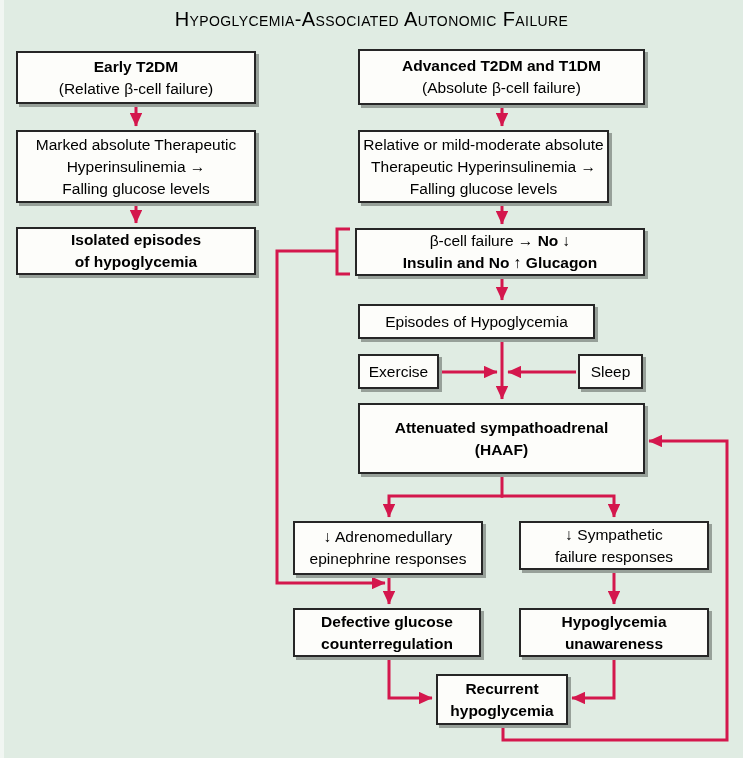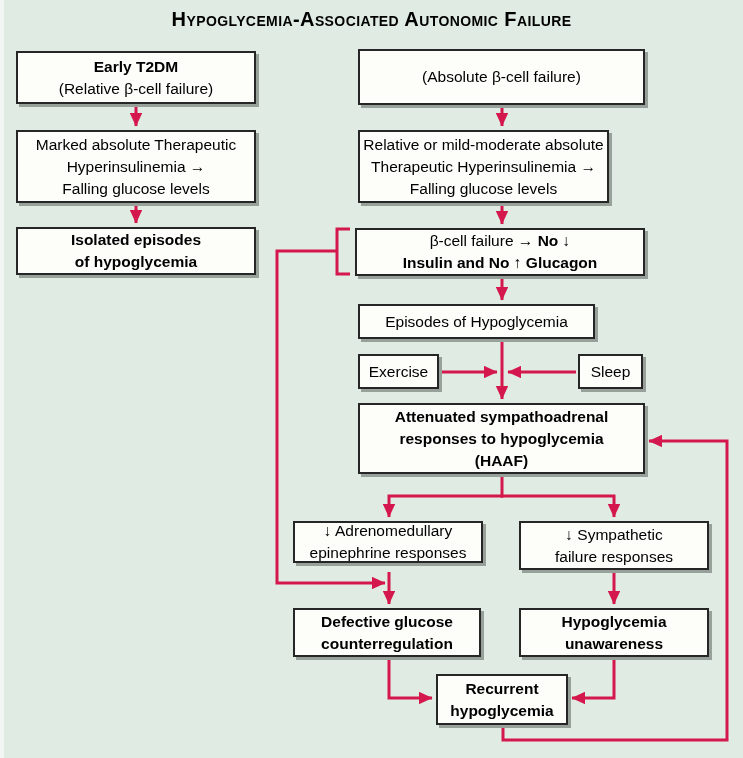--- a/index.html
+++ b/index.html
@@ -11,21 +11,21 @@
     color: var(--text, #000);
     overflow: hidden;
   }
   .edge-strip {
     position: absolute; left: 0; top: 0; width: 4px; height: 100%;
     background: rgba(255,255,255,0.55);
   }
   .title {
     position: absolute; top: 8px; left: 0; width: 100%;
     text-align: center;
-    font-weight: bold;
+    font-weight: normal;
     font-size: 20px;
     font-variant: small-caps;
     letter-spacing: 0.4px;
   }
   .box {
     position: absolute;
     box-sizing: border-box;
     background: var(--box-fill, #fdfdfa);
     border: 2px solid var(--box-border, #262626);
     box-shadow: 3px 3px 0 var(--box-shadow, #97a099);
@@ -80,20 +80,21 @@
     <path d="M338,251 L277,251 L277,583 L385,583"></path>
   </g>
 </svg>
 
 <div class="box" style="left:16px;top:51px;width:240px;height:53px">
   <div class="b">Early T2DM</div>
   <div>(Relative β-cell failure)</div>
 </div>
 
 <div class="box" style="left:358px;top:49px;width:287px;height:56px">
+  <div class="b">Advanced T2DM and T1DM</div>
   <div>(Absolute β-cell failure)</div>
 </div>
 
 <div class="box" style="left:16px;top:130px;width:240px;height:73px">
   <div>Marked absolute Therapeutic</div>
   <div>Hyperinsulinemia →</div>
   <div>Falling glucose levels</div>
 </div>
 
 <div class="box" style="left:358px;top:130px;width:251px;height:73px">
@@ -119,25 +120,24 @@
 <div class="box" style="left:358px;top:354px;width:81px;height:35px">
   <div>Exercise</div>
 </div>
 
 <div class="box" style="left:578px;top:354px;width:65px;height:35px">
   <div>Sleep</div>
 </div>
 
 <div class="box bold" style="left:358px;top:403px;width:287px;height:71px">
   <div>Attenuated sympathoadrenal</div>
-  <div>responses to hypoglycemia</div>
   <div>(HAAF)</div>
 </div>
 
-<div class="box" style="left:293px;top:521px;width:190px;height:42px">
+<div class="box" style="left:293px;top:521px;width:190px;height:54px">
   <div>↓ Adrenomedullary</div>
   <div>epinephrine responses</div>
 </div>
 
 <div class="box" style="left:519px;top:521px;width:190px;height:49px">
   <div>↓ Sympathetic</div>
   <div>failure responses</div>
 </div>
 
 <div class="box bold" style="left:293px;top:608px;width:188px;height:49px">

